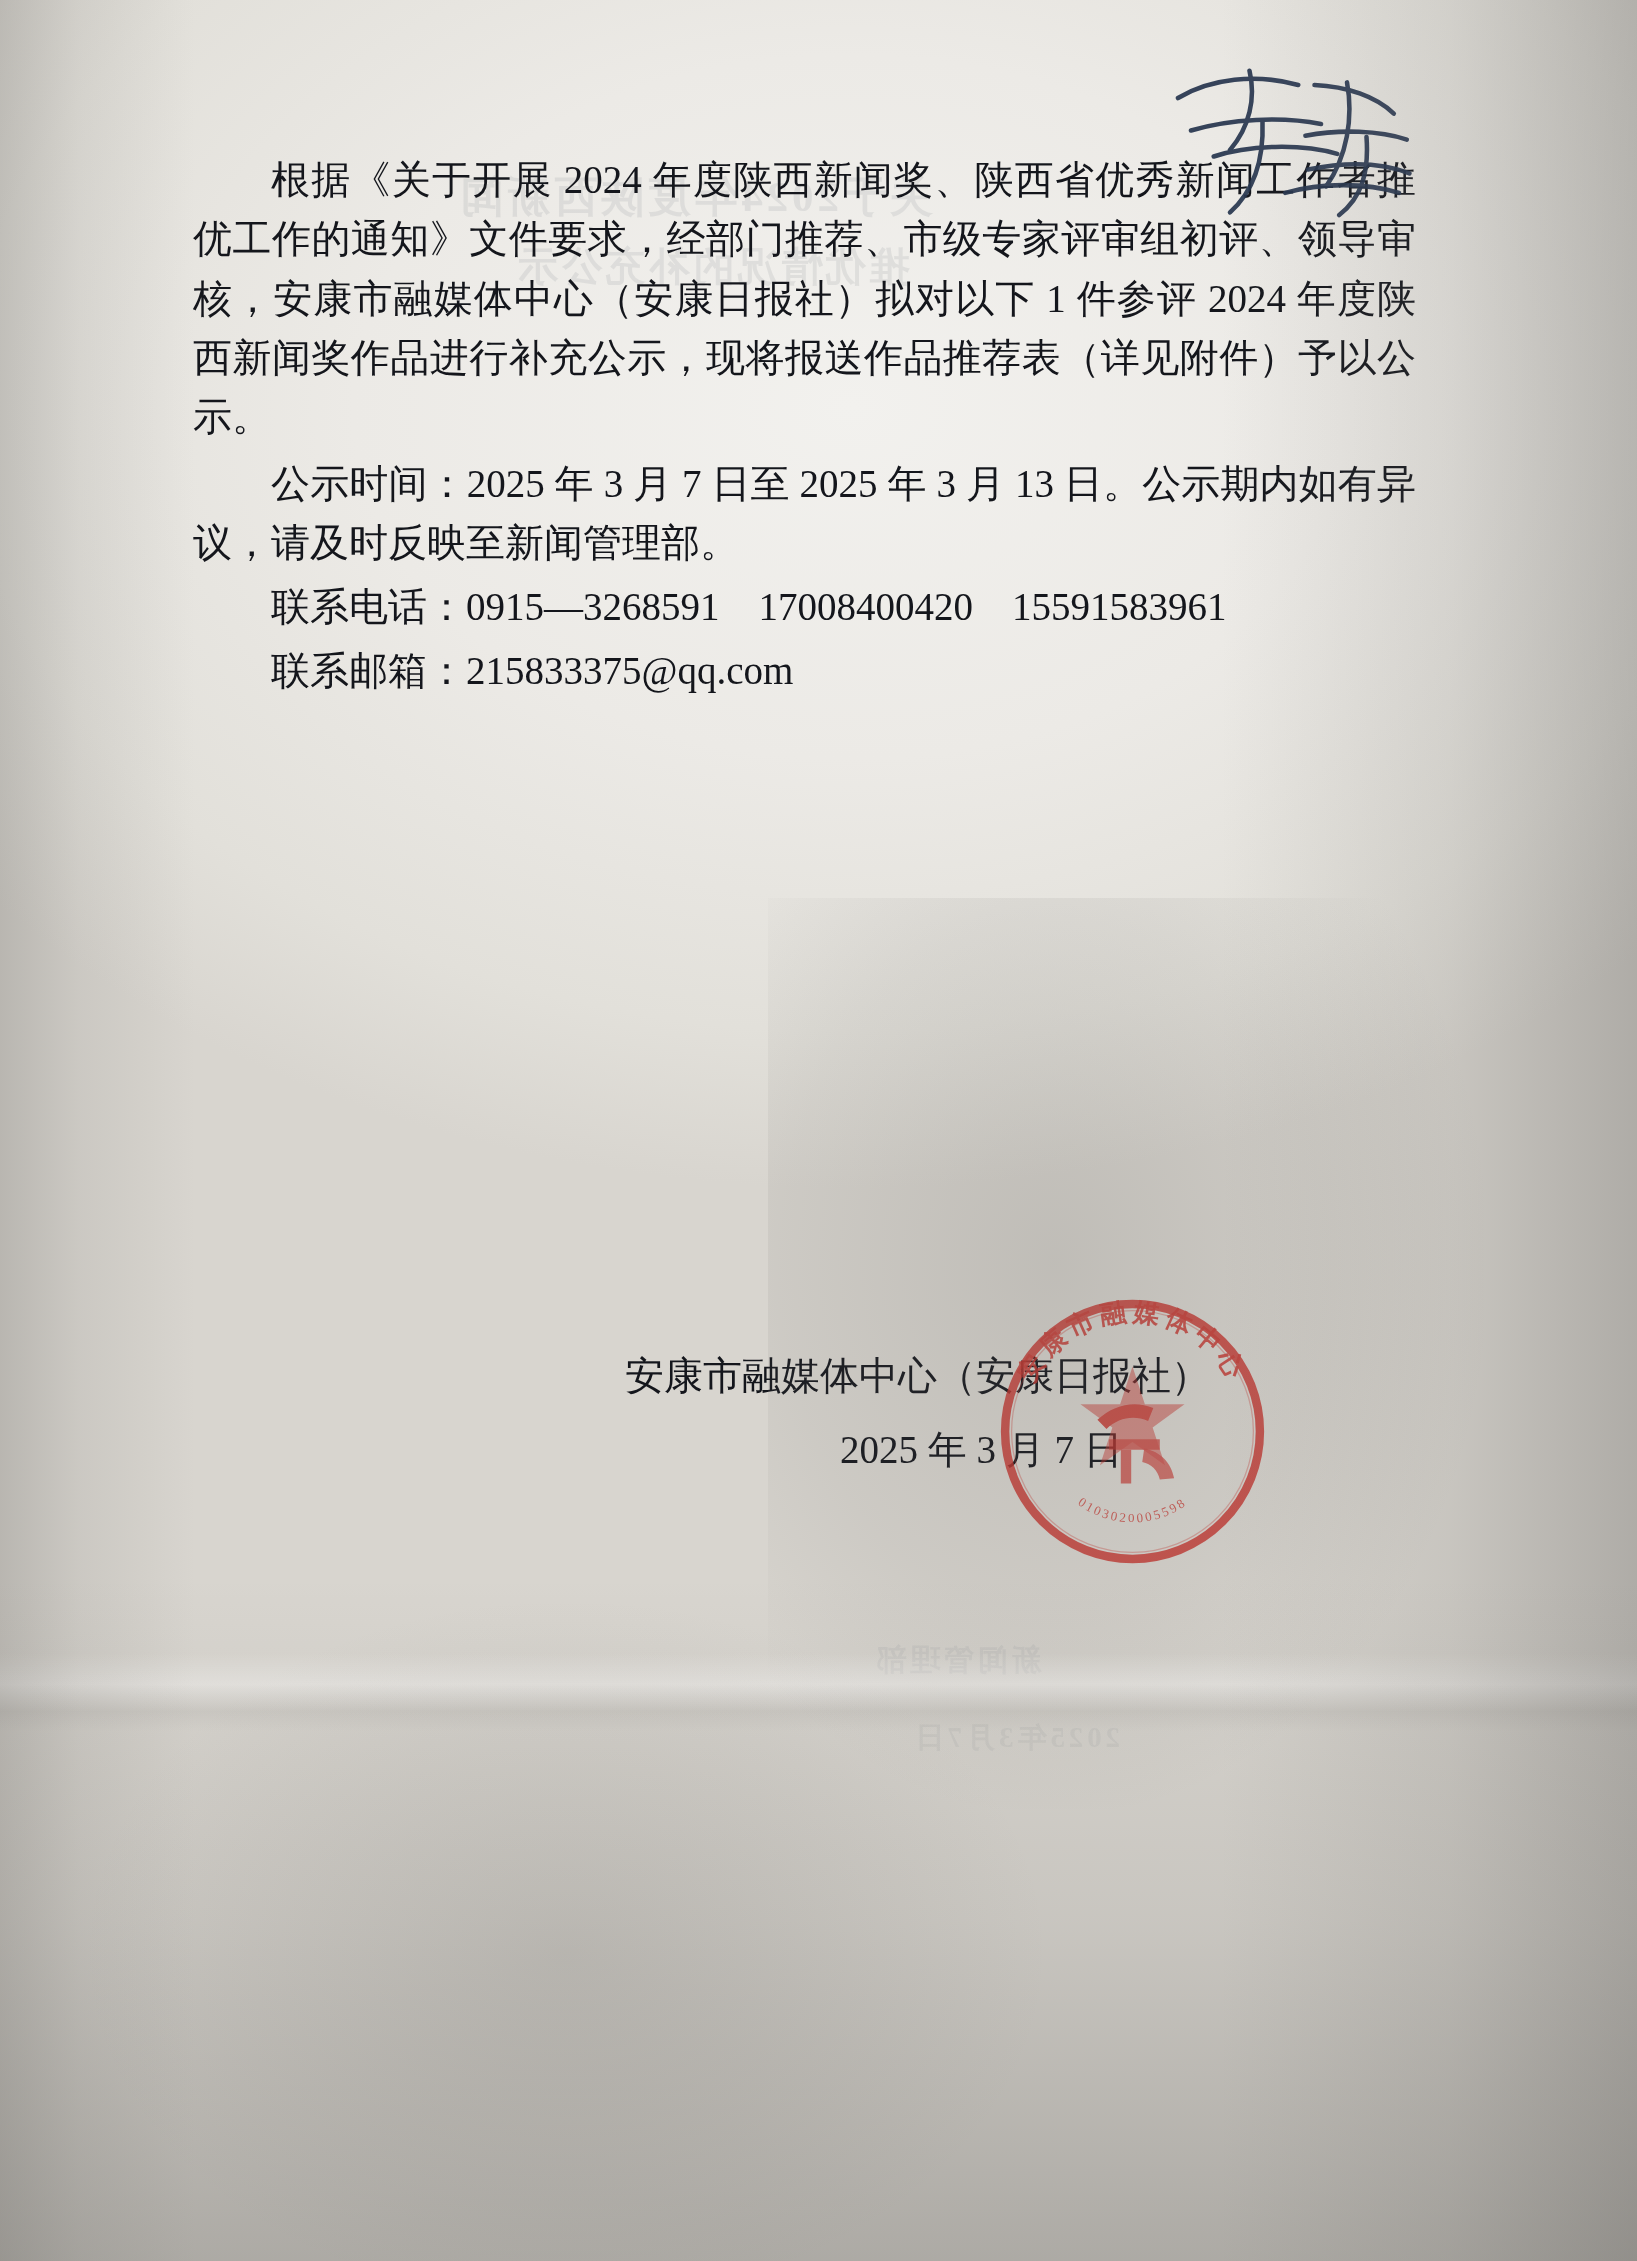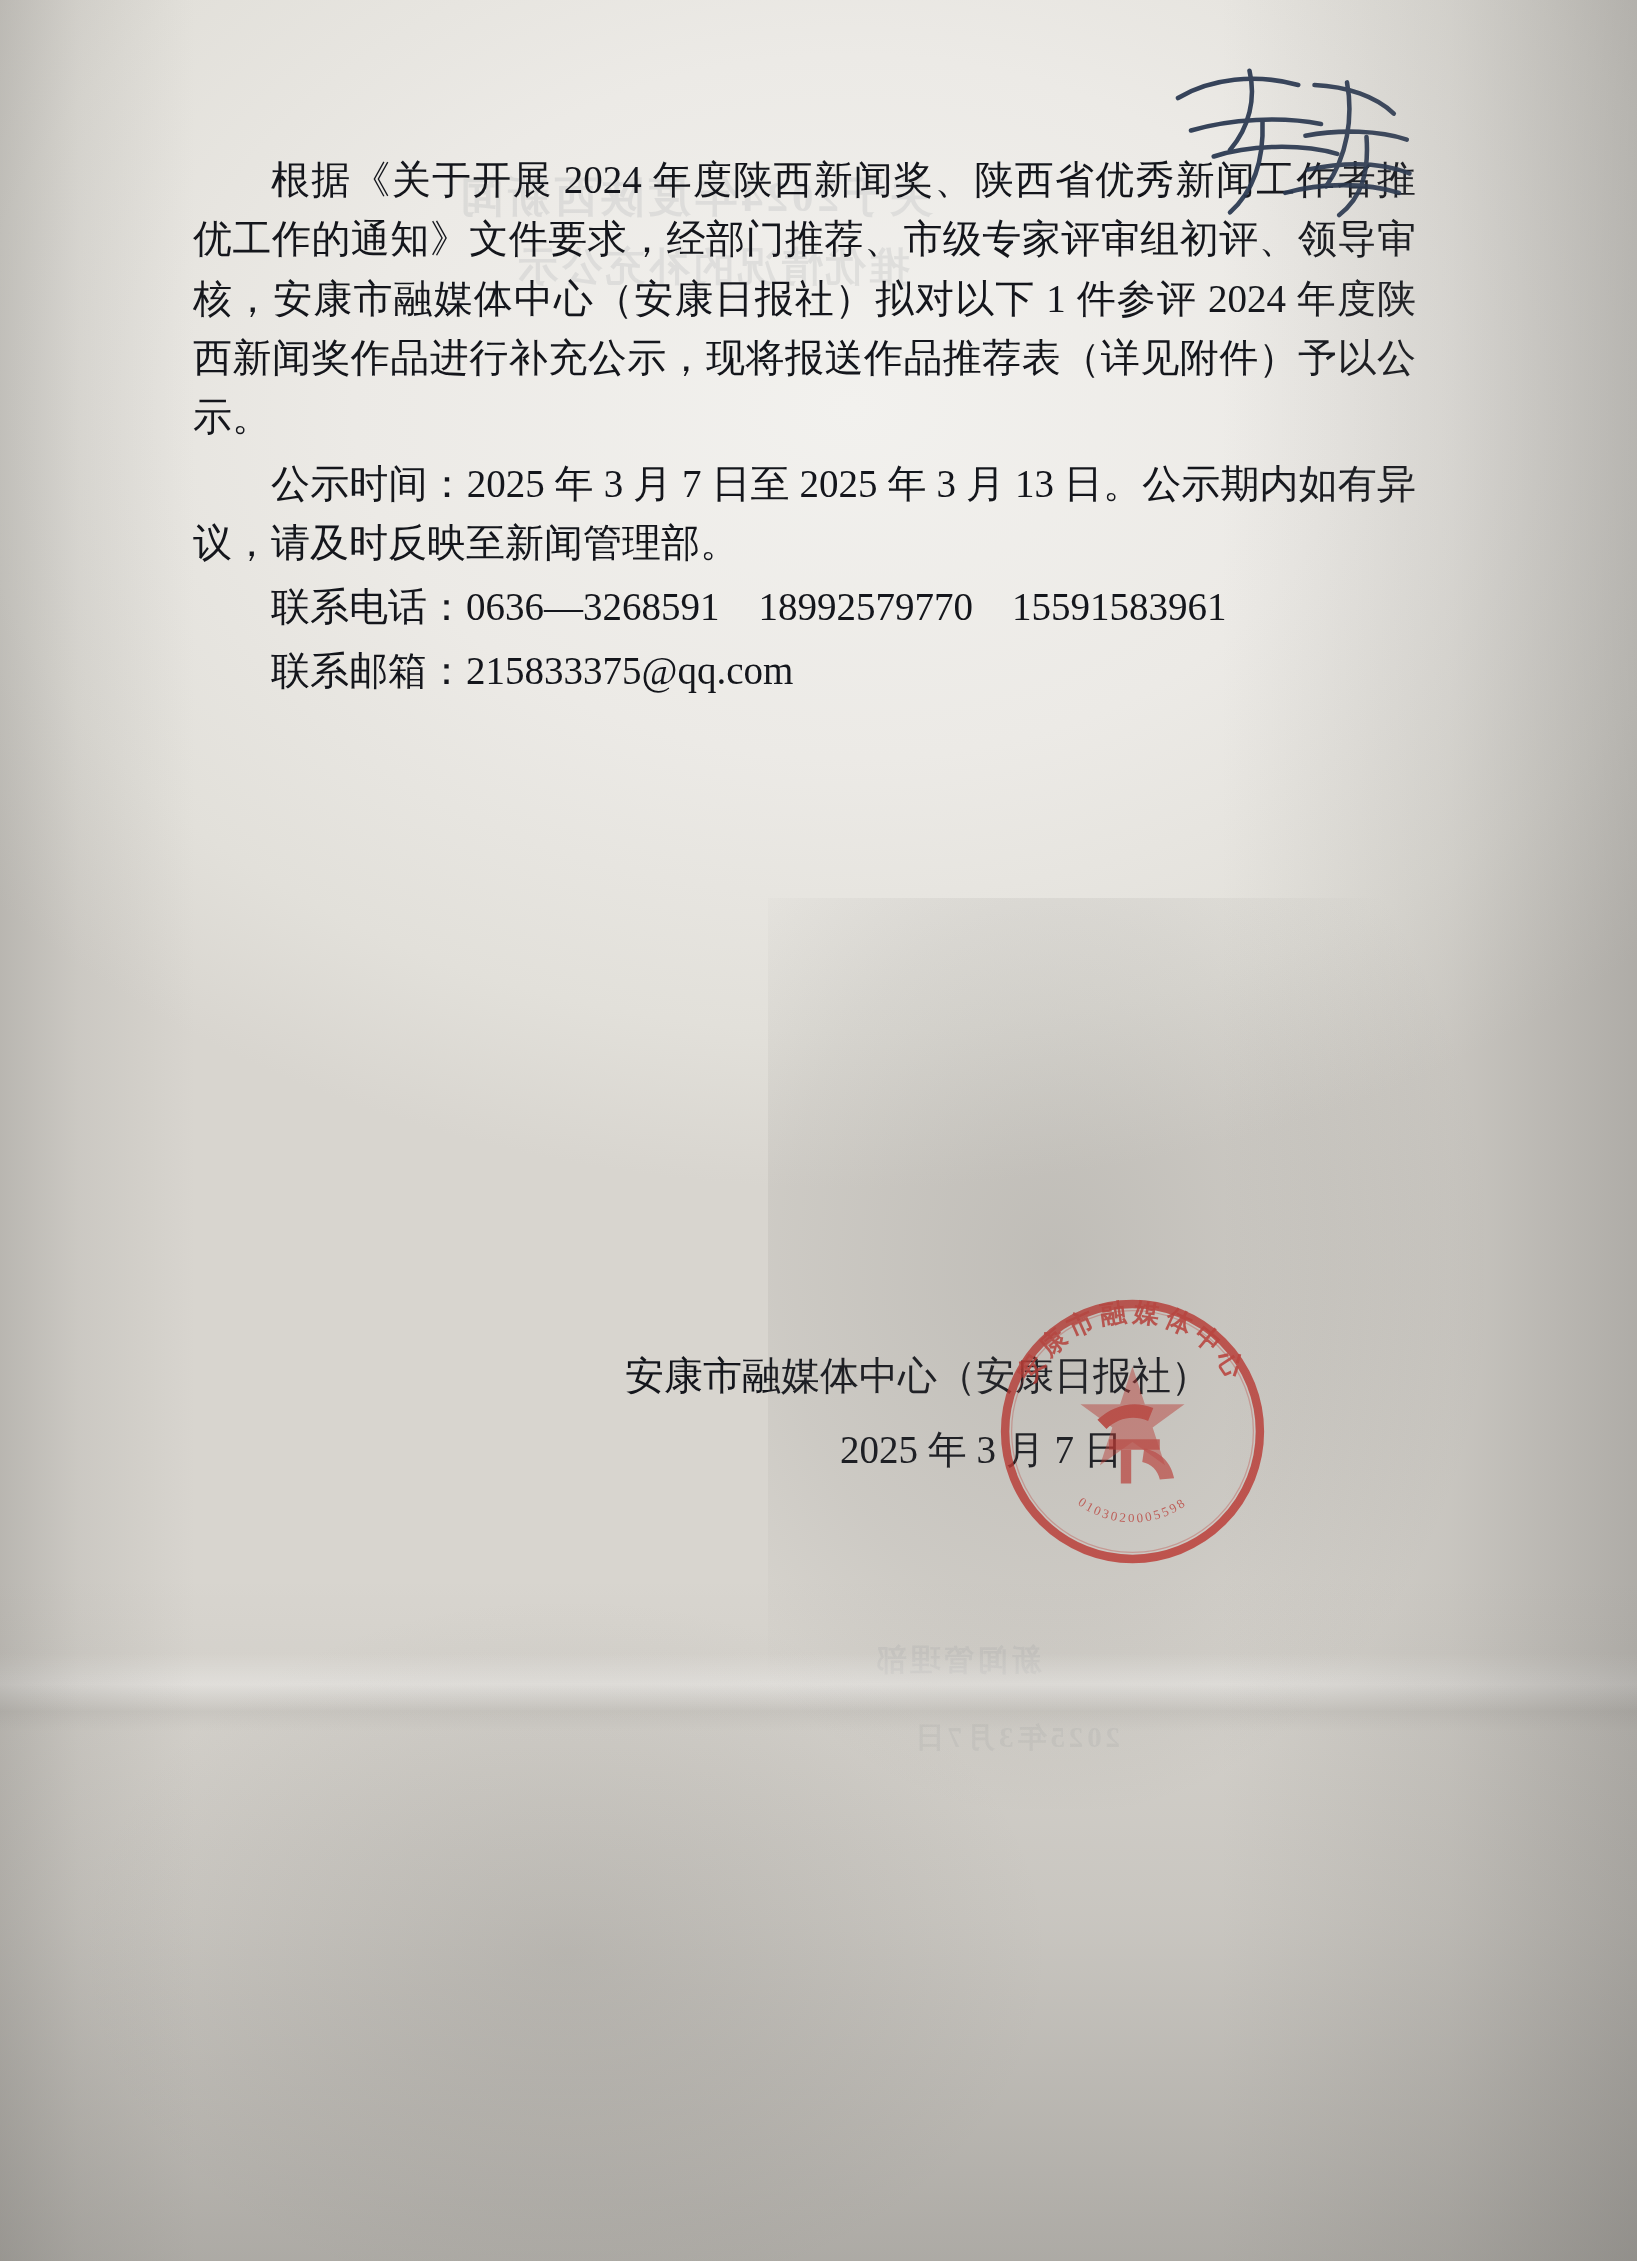--- a/index.html
+++ b/index.html
@@ -179,21 +179,21 @@
   <div class="bleed bleed-1">关于2024年度陕西新闻</div>
   <div class="bleed bleed-2">推优情况的补充公示</div>
   <div class="bleed bleed-3">新闻管理部</div>
   <div class="bleed bleed-4">2025年3月7日</div>
 
   <div class="doc">
 
     <p class="para">根据《关于开展 2024 年度陕西新闻奖、陕西省优秀新闻工作者推优工作的通知》文件要求，经部门推荐、市级专家评审组初评、领导审核，安康市融媒体中心（安康日报社）拟对以下 1 件参评 2024 年度陕西新闻奖作品进行补充公示，现将报送作品推荐表（详见附件）予以公示。</p>
     <p class="para para-tight">公示时间：2025 年 3 月 7 日至 2025 年 3 月 13 日。公示期内如有异议，请及时反映至新闻管理部。</p>
 
-    <p class="line-item">联系电话：0636—3268591　18992579770　15591583961</p>
+    <p class="line-item">联系电话：0915—3268591　17008400420　15591583961</p>
     <p class="line-item">联系邮箱：215833375@qq.com</p>
   </div>
 
   <div class="signoff">
     <p class="signoff-org">安康市融媒体中心（安康日报社）</p>
     <p class="signoff-date">2025 年 3 月 7 日</p>
   </div>
 
   <svg class="handsign" viewBox="0 0 420 260">
     <g fill="none" stroke="#27364f" stroke-width="7" stroke-linecap="round" stroke-linejoin="round" opacity="0.92">

